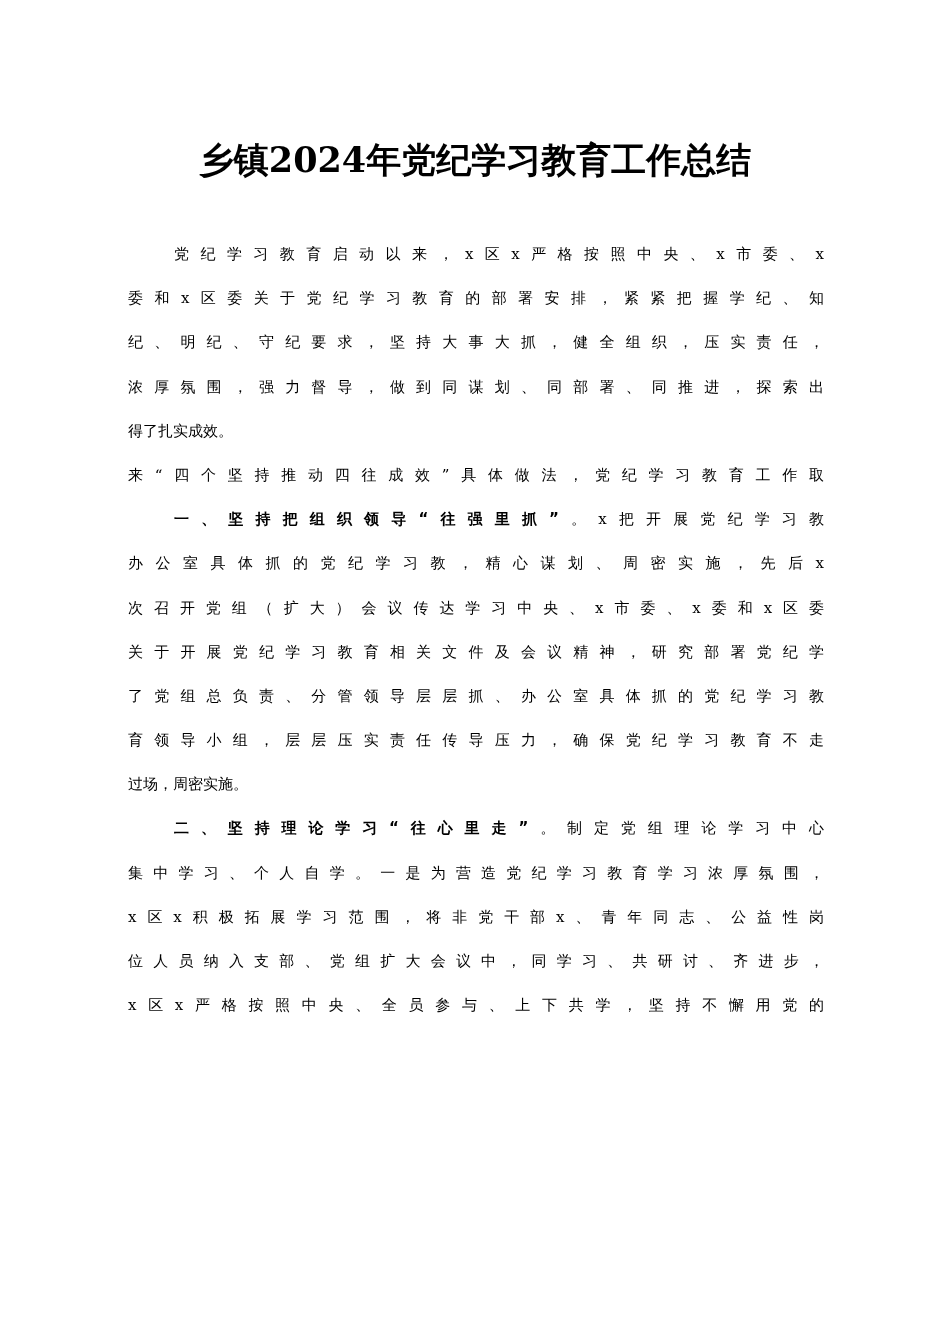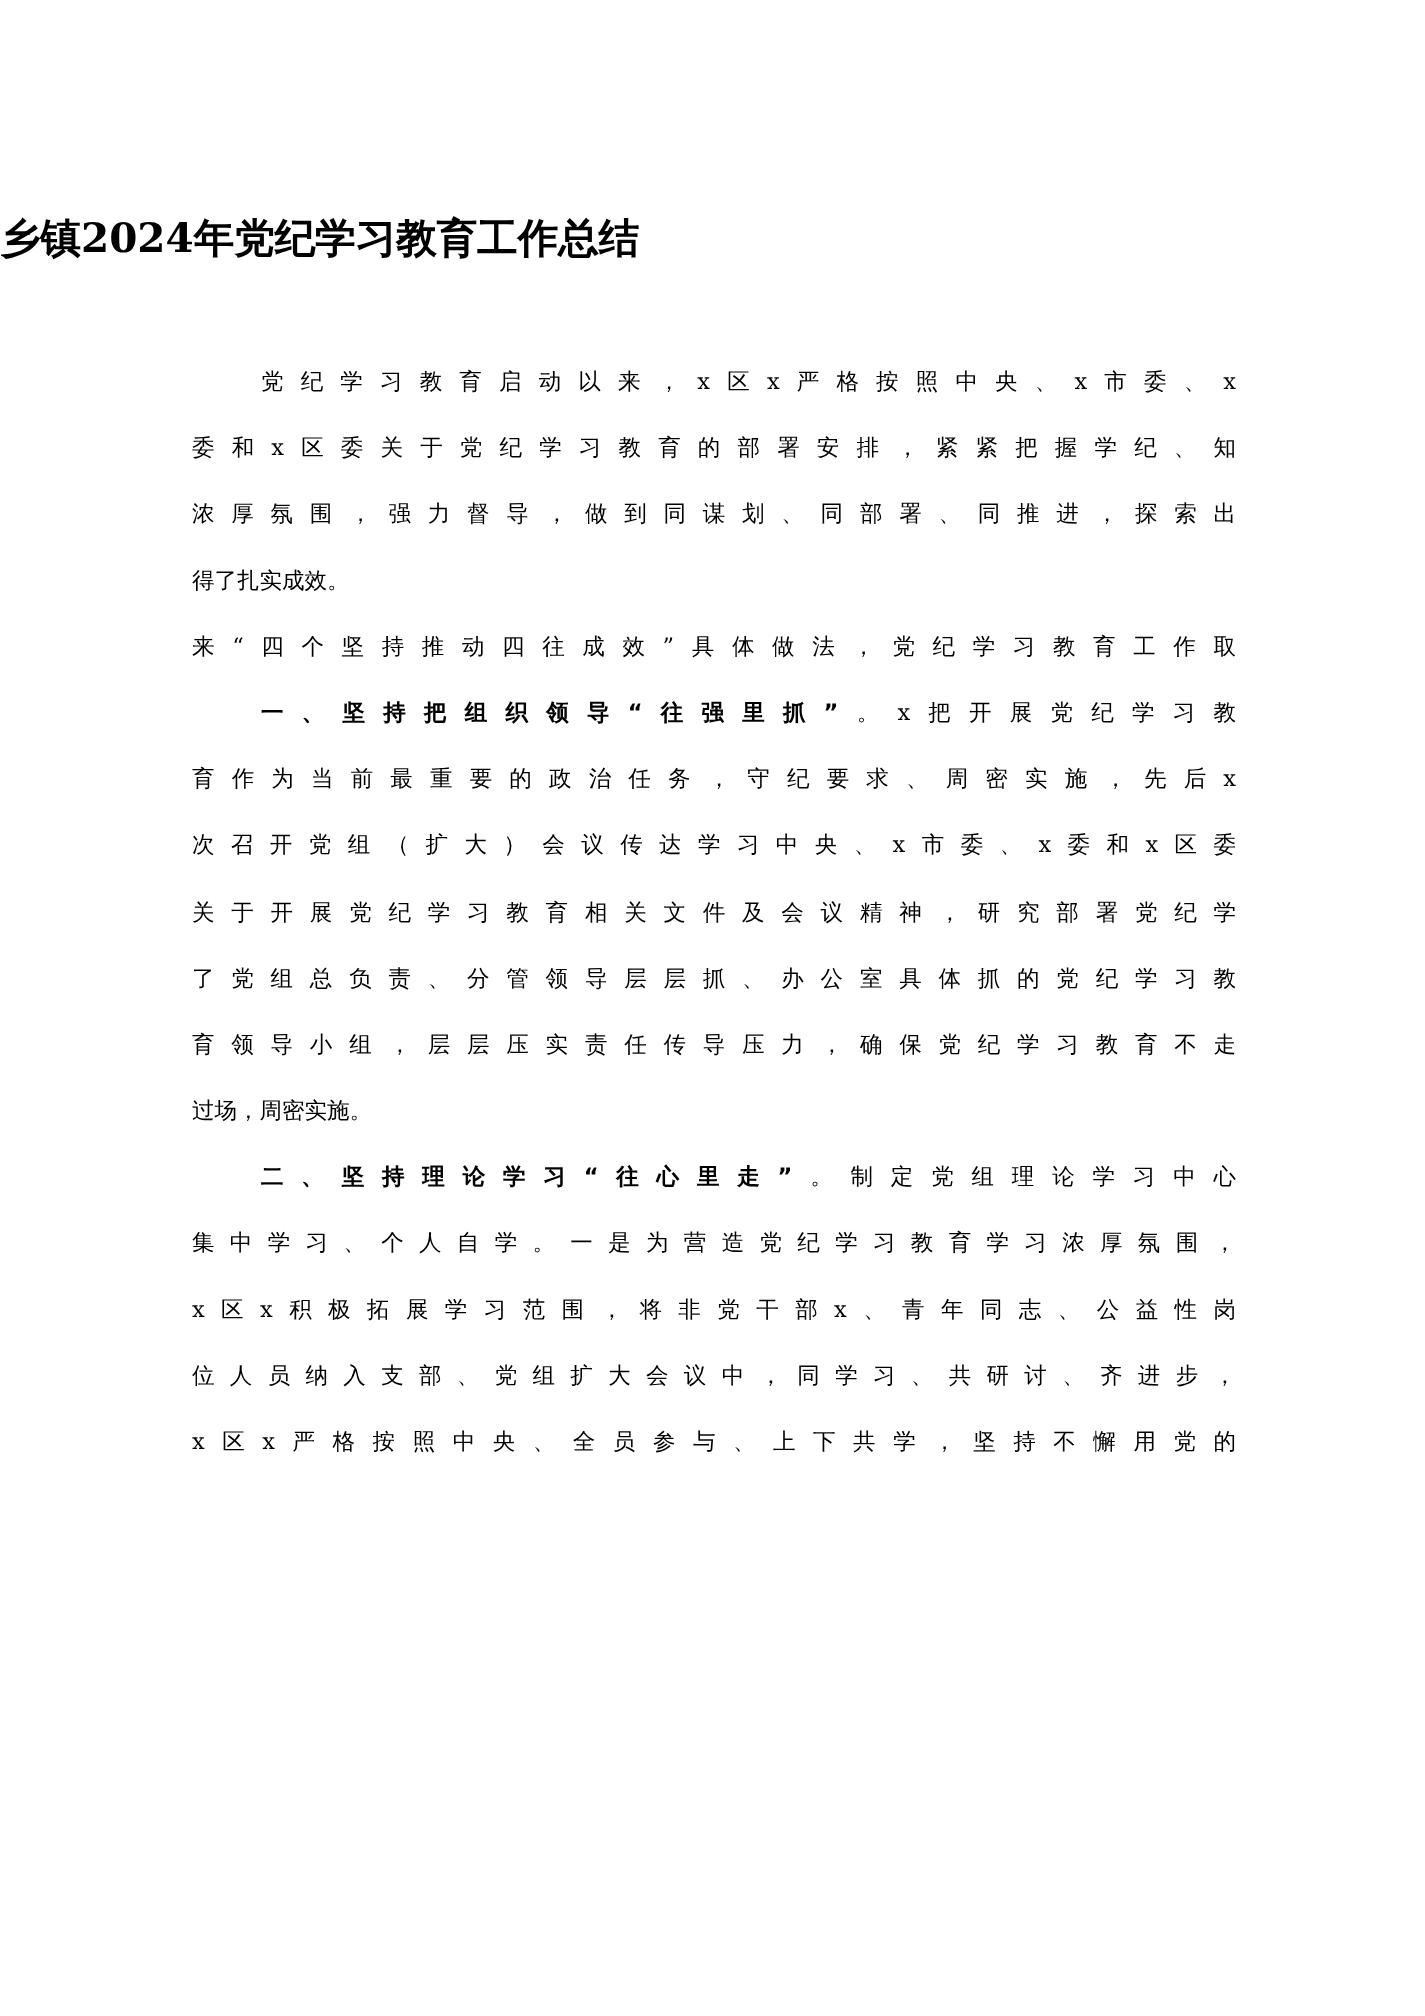--- a/index.html
+++ b/index.html
@@ -1,47 +1,48 @@
 <!DOCTYPE html>
 <html><head>
 <meta charset="utf-8">
 <style>
   html, body { margin: 0; padding: 0; background: #ffffff; }
   body { width: 950px; height: 1344px; position: relative; overflow: hidden;
          font-family: "DejaVu Serif", "Liberation Serif", serif; color: #000; }
   .page { position: absolute; left: 0; top: 0; width: 950px; height: 1344px; background: #fff; }
-  .title { position: absolute; left: 0; width: 950px; top: 136px; 
+  .title { position: absolute; left: 0; width: 950px; top: 136px; text-align: center;
            font-family: "DejaVu Serif", "Liberation Serif", serif; font-weight: bold;
-           font-size: 27px; line-height: 48px; letter-spacing: 0px; }
+           font-size: 35px; line-height: 48px; letter-spacing: 0px; }
   .body { position: absolute; left: 128px; top: 232px; width: 696px; }
   .line { height: 44.2px; line-height: 44.2px; font-size: 15px; white-space: nowrap;
           text-align: justify; text-align-last: justify; letter-spacing: 0; }
   .line.last { text-align-last: left; }
   .line.indent { padding-left: 46px; }
   .heading { font-family: "DejaVu Sans", "Liberation Sans", sans-serif; font-weight: bold; }
 </style>
 </head>
 <body>
 
 <div class="page">
   <div class="title">乡镇2024年党纪学习教育工作总结</div>
 
   <div class="body">
 
     <div>
       <div class="line indent">党纪学习教育启动以来，x区x严格按照中央、x市委、x</div>
       <div class="line">委和x区委关于党纪学习教育的部署安排，紧紧把握学纪、知</div>
+      <div class="line">纪、明纪、守纪要求，坚持大事大抓，健全组织，压实责任，</div>
       <div class="line">浓厚氛围，强力督导，做到同谋划、同部署、同推进，探索出</div>
       <div class="line last">得了扎实成效。</div>
       <div class="line">来“四个坚持推动四往成效”具体做法，党纪学习教育工作取</div>
     </div>
 
     <div>
       <div class="line indent"><span class="heading">一、坚持把组织领导“往强里抓”</span><span>。x把开展党纪学习教</span></div>
-      <div class="line">育作为当前最重要的政治任务，守纪要求、周密实施，先后x</div>
+      <div class="line">办公室具体抓的党纪学习教，精心谋划、周密实施，先后x</div>
       <div class="line">次召开党组（扩大）会议传达学习中央、x市委、x委和x区委</div>
       <div class="line">关于开展党纪学习教育相关文件及会议精神，研究部署党纪学</div>
       <div class="line">了党组总负责、分管领导层层抓、办公室具体抓的党纪学习教</div>
       <div class="line">育领导小组，层层压实责任传导压力，确保党纪学习教育不走</div>
       <div class="line last">过场，周密实施。</div>
     </div>
 
     <div>
       <div class="line indent"><span class="heading">二、坚持理论学习“往心里走”</span><span>。制定党组理论学习中心</span></div>
       <div class="line">集中学习、个人自学。一是为营造党纪学习教育学习浓厚氛围，</div>

